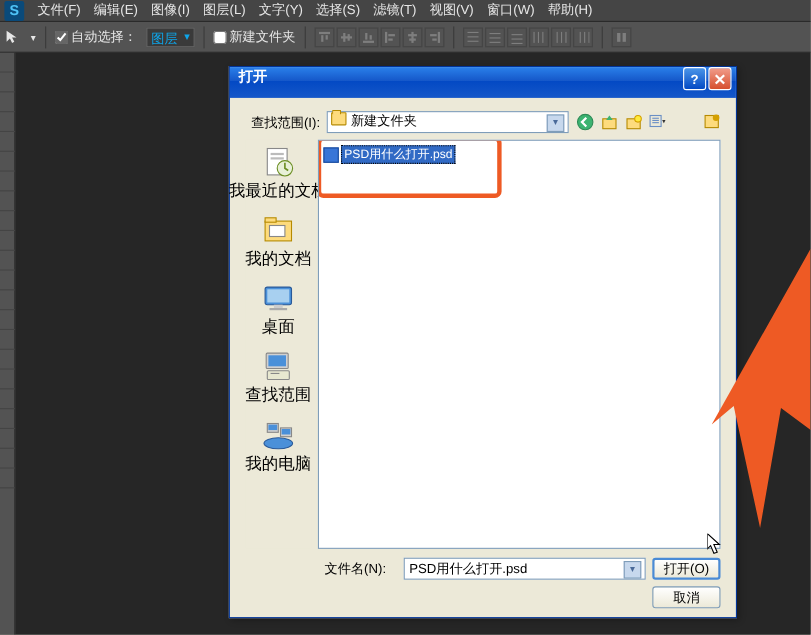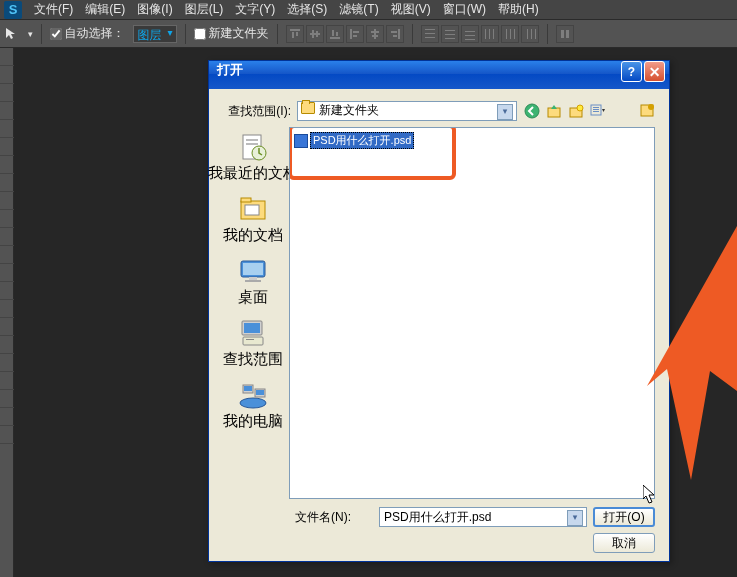--- a/index.html
+++ b/index.html
@@ -57,21 +57,21 @@
 .file-area { flex: 1; background: #fff; border: 1px solid #7f9db9; position: relative; overflow: hidden; }
 .file-item { position: absolute; left: 4px; top: 4px; display: flex; align-items: center; gap: 2px; }
 .file-item .psd-ic { width: 14px; height: 14px; background: #3875d7; border: 1px solid #1a4a9a; }
 .file-item .fname { background: #316ac5; color: #fff; padding: 0 2px; font-size: 11px; border: 1px dotted #000; }
 .highlight-box { position: absolute; left: -2px; top: -4px; width: 168px; height: 56px; border: 4px solid #ee5a24; border-radius: 6px; pointer-events: none; }
 
 .bottom { margin-top: 8px; display: flex; gap: 6px; }
 .bottom-left { width: 66px; }
 .bottom-mid { flex: 1; display: flex; flex-direction: column; gap: 6px; }
 .bottom-right { width: 62px; display: flex; flex-direction: column; gap: 6px; }
-.field-row { display: flex; align-items: center; gap: 18px; }
+.field-row { display: flex; align-items: center; gap: 6px; }
 .field-row label { width: 66px; text-align: left; color: #000; white-space: nowrap; }
 .combo { flex: 1; height: 20px; background: #fff; border: 1px solid #7f9db9; display: flex; align-items: center; padding: 0 18px 0 4px; position: relative; }
 .combo::after { content: "▾"; position: absolute; right: 3px; top: 2px; background: #c7d8ed; border: 1px solid #7f9db9; width: 14px; height: 14px; text-align: center; line-height: 13px; font-size: 9px; color: #4a6a99; }
 .btn { height: 20px; background: linear-gradient(to bottom, #fff, #ece9d8); border: 1px solid #7f9db9; border-radius: 3px; text-align: center; line-height: 18px; cursor: default; white-space: nowrap; padding: 0 4px; }
 .btn.default { border: 2px solid #4a8bd6; line-height: 16px; }
 
 .seq-row { margin-top: 2px; padding-left: 76px; display: flex; align-items: center; gap: 4px; }
 .seq-row input { width: 12px; height: 12px; }
 
 

